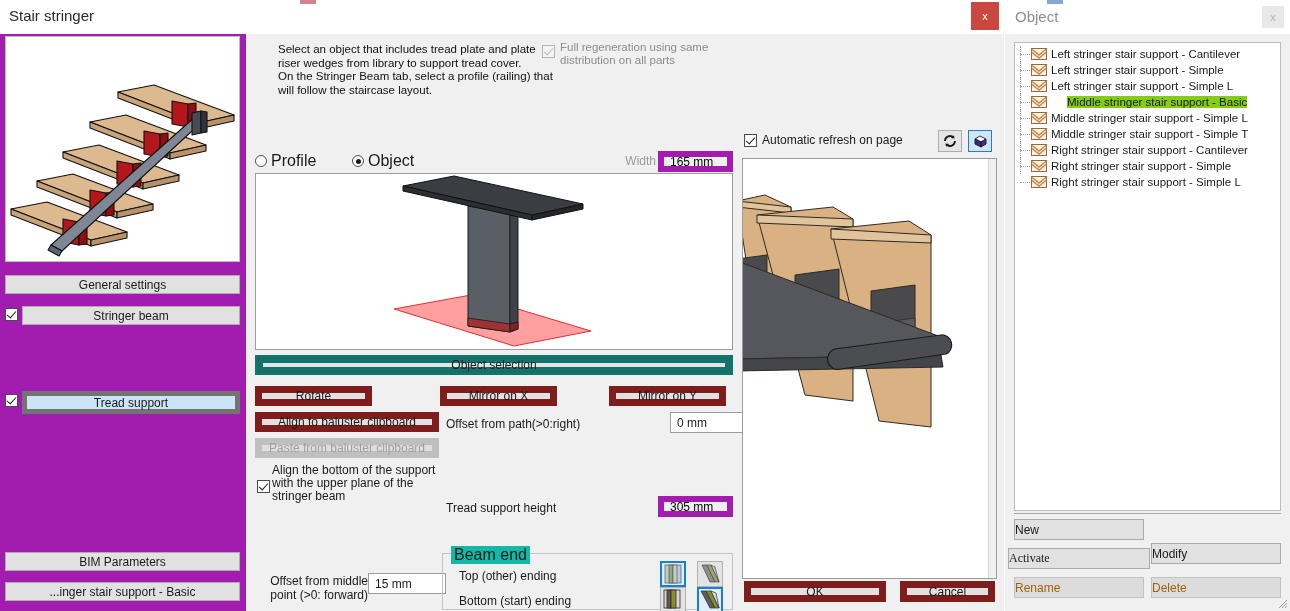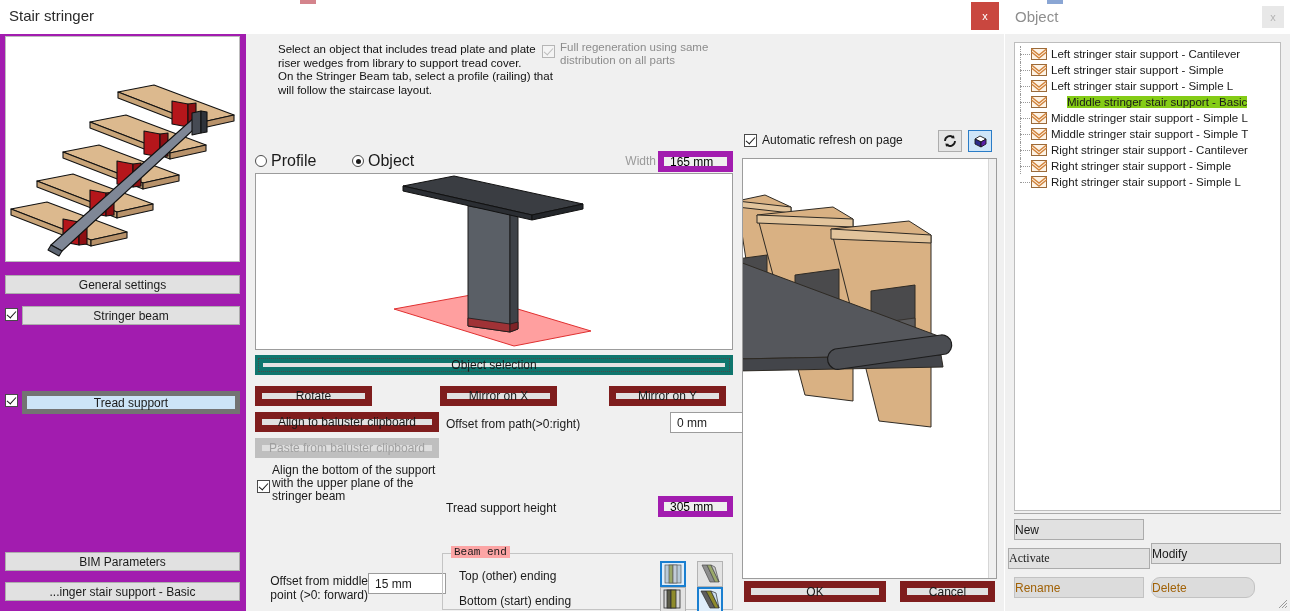--- a/index.html
+++ b/index.html
@@ -162,21 +162,21 @@
   .btn.disabled { color: #a0a0a0; background: #dedede; border-color: #bfbfbf; cursor: default; }
 
   .lbl { position: absolute; font-size: 12px; color: #1a1a1a; }
 
   .group {
     position: absolute;
     border: 1px solid #c4c4c4;
   }
   .group > .legend {
     position: absolute; top: -8px; left: 8px;
-    background: #fca5a5; padding: 0 3px; font-size: 11px; color: #1a1a1a; font-family: Liberation Mono, monospace;
+    background: #14b8a6; padding: 0 3px; font-size: 16px; color: #1a1a1a;
   }
   .icon-btn {
     position: absolute; width: 26px; height: 26px;
     background: #e3e3e3; border: 1px solid #b3b3b3;
     cursor: pointer; overflow: hidden;
   }
   .icon-btn.sel { border: 2px solid #1a7fd0; background: #dfeefb; }
 
   
   .prev-col {
@@ -656,21 +656,21 @@
       </div>
       <div class="sp-btn" style="left:3px; top:33px; width:142px;font-family:Liberation Serif, serif;">
         <span>Activate</span>
       </div>
       <div class="sp-btn" style="left:146px; top:28px; width:130px;">
         <span>Modify</span>
       </div>
       <div class="sp-btn disabled" style="left:9px; top:62px; width:130px;">
         <span>Rename</span>
       </div>
-      <div class="sp-btn disabled" style="left:146px; top:62px; width:104px;border-radius:9px;">
+      <div class="sp-btn disabled" style="left:146px; top:62px; width:130px;">
         <span>Delete</span>
       </div>
       <svg class="grip" viewBox="0 0 12 12">
         <g stroke="#9a9a9a" stroke-width="1">
           <line x1="11" y1="3" x2="3" y2="11"></line>
           <line x1="11" y1="6" x2="6" y2="11"></line>
           <line x1="11" y1="9" x2="9" y2="11"></line>
         </g>
       </svg>
     </div>

